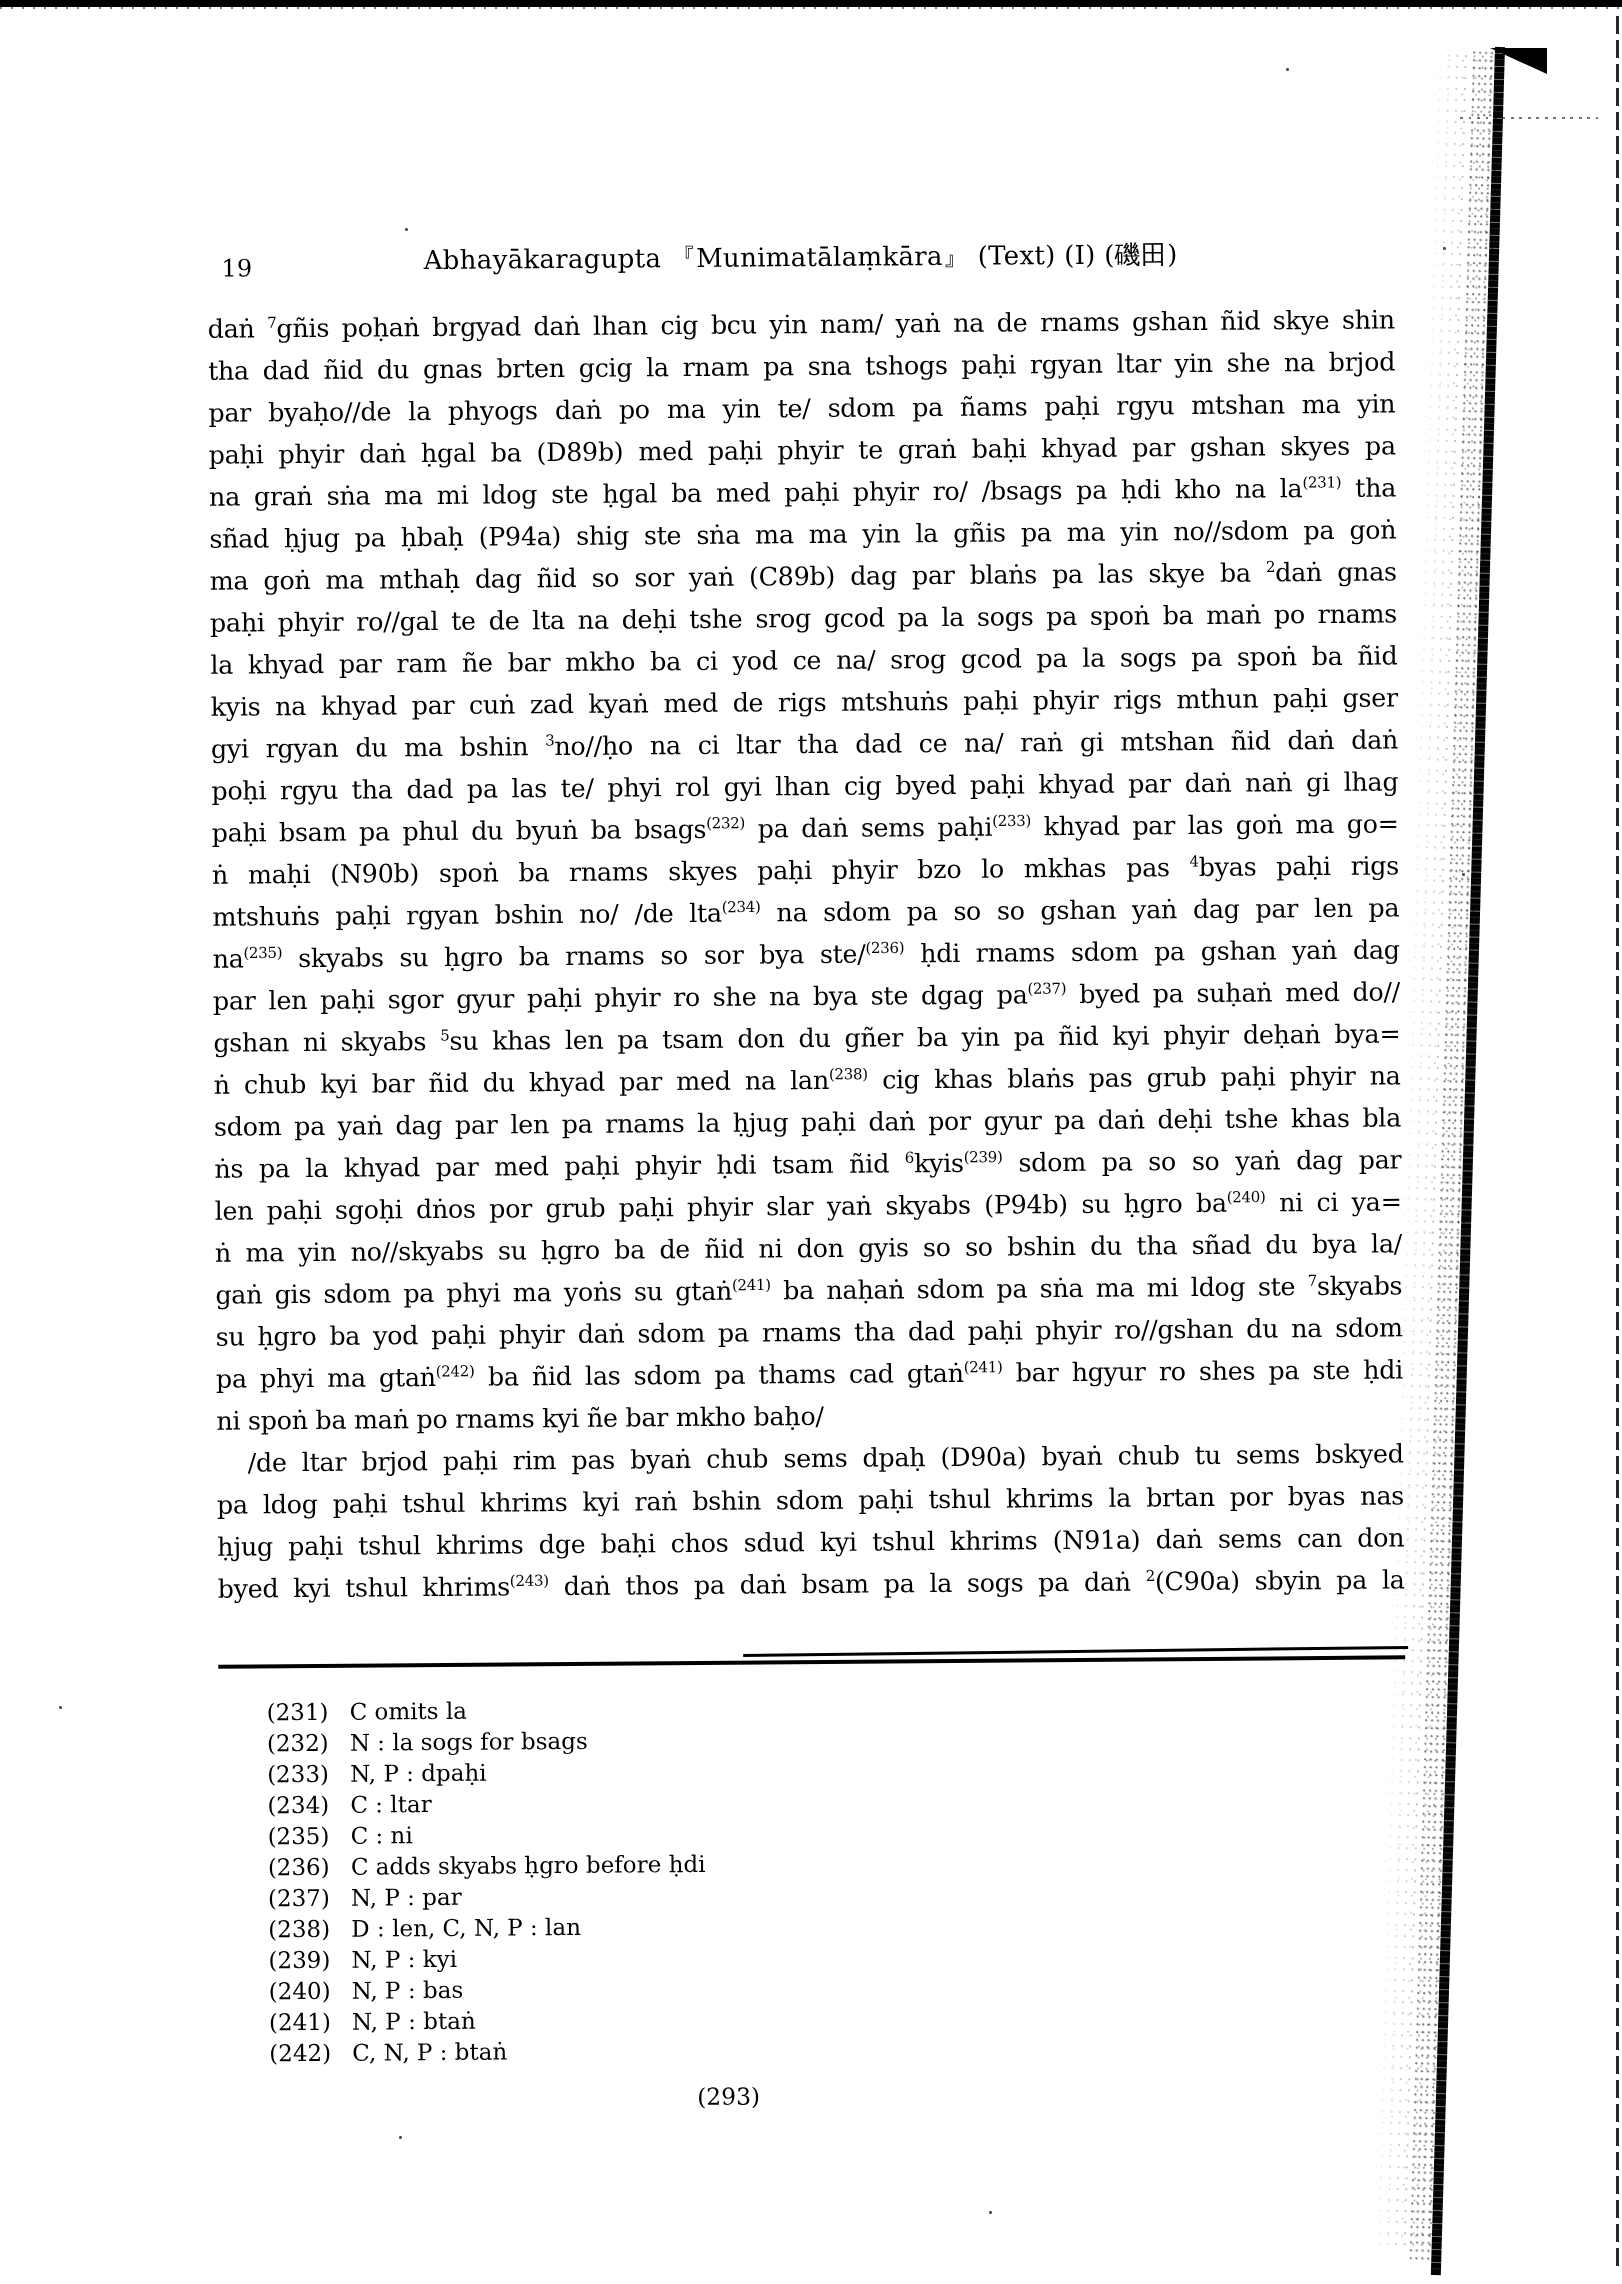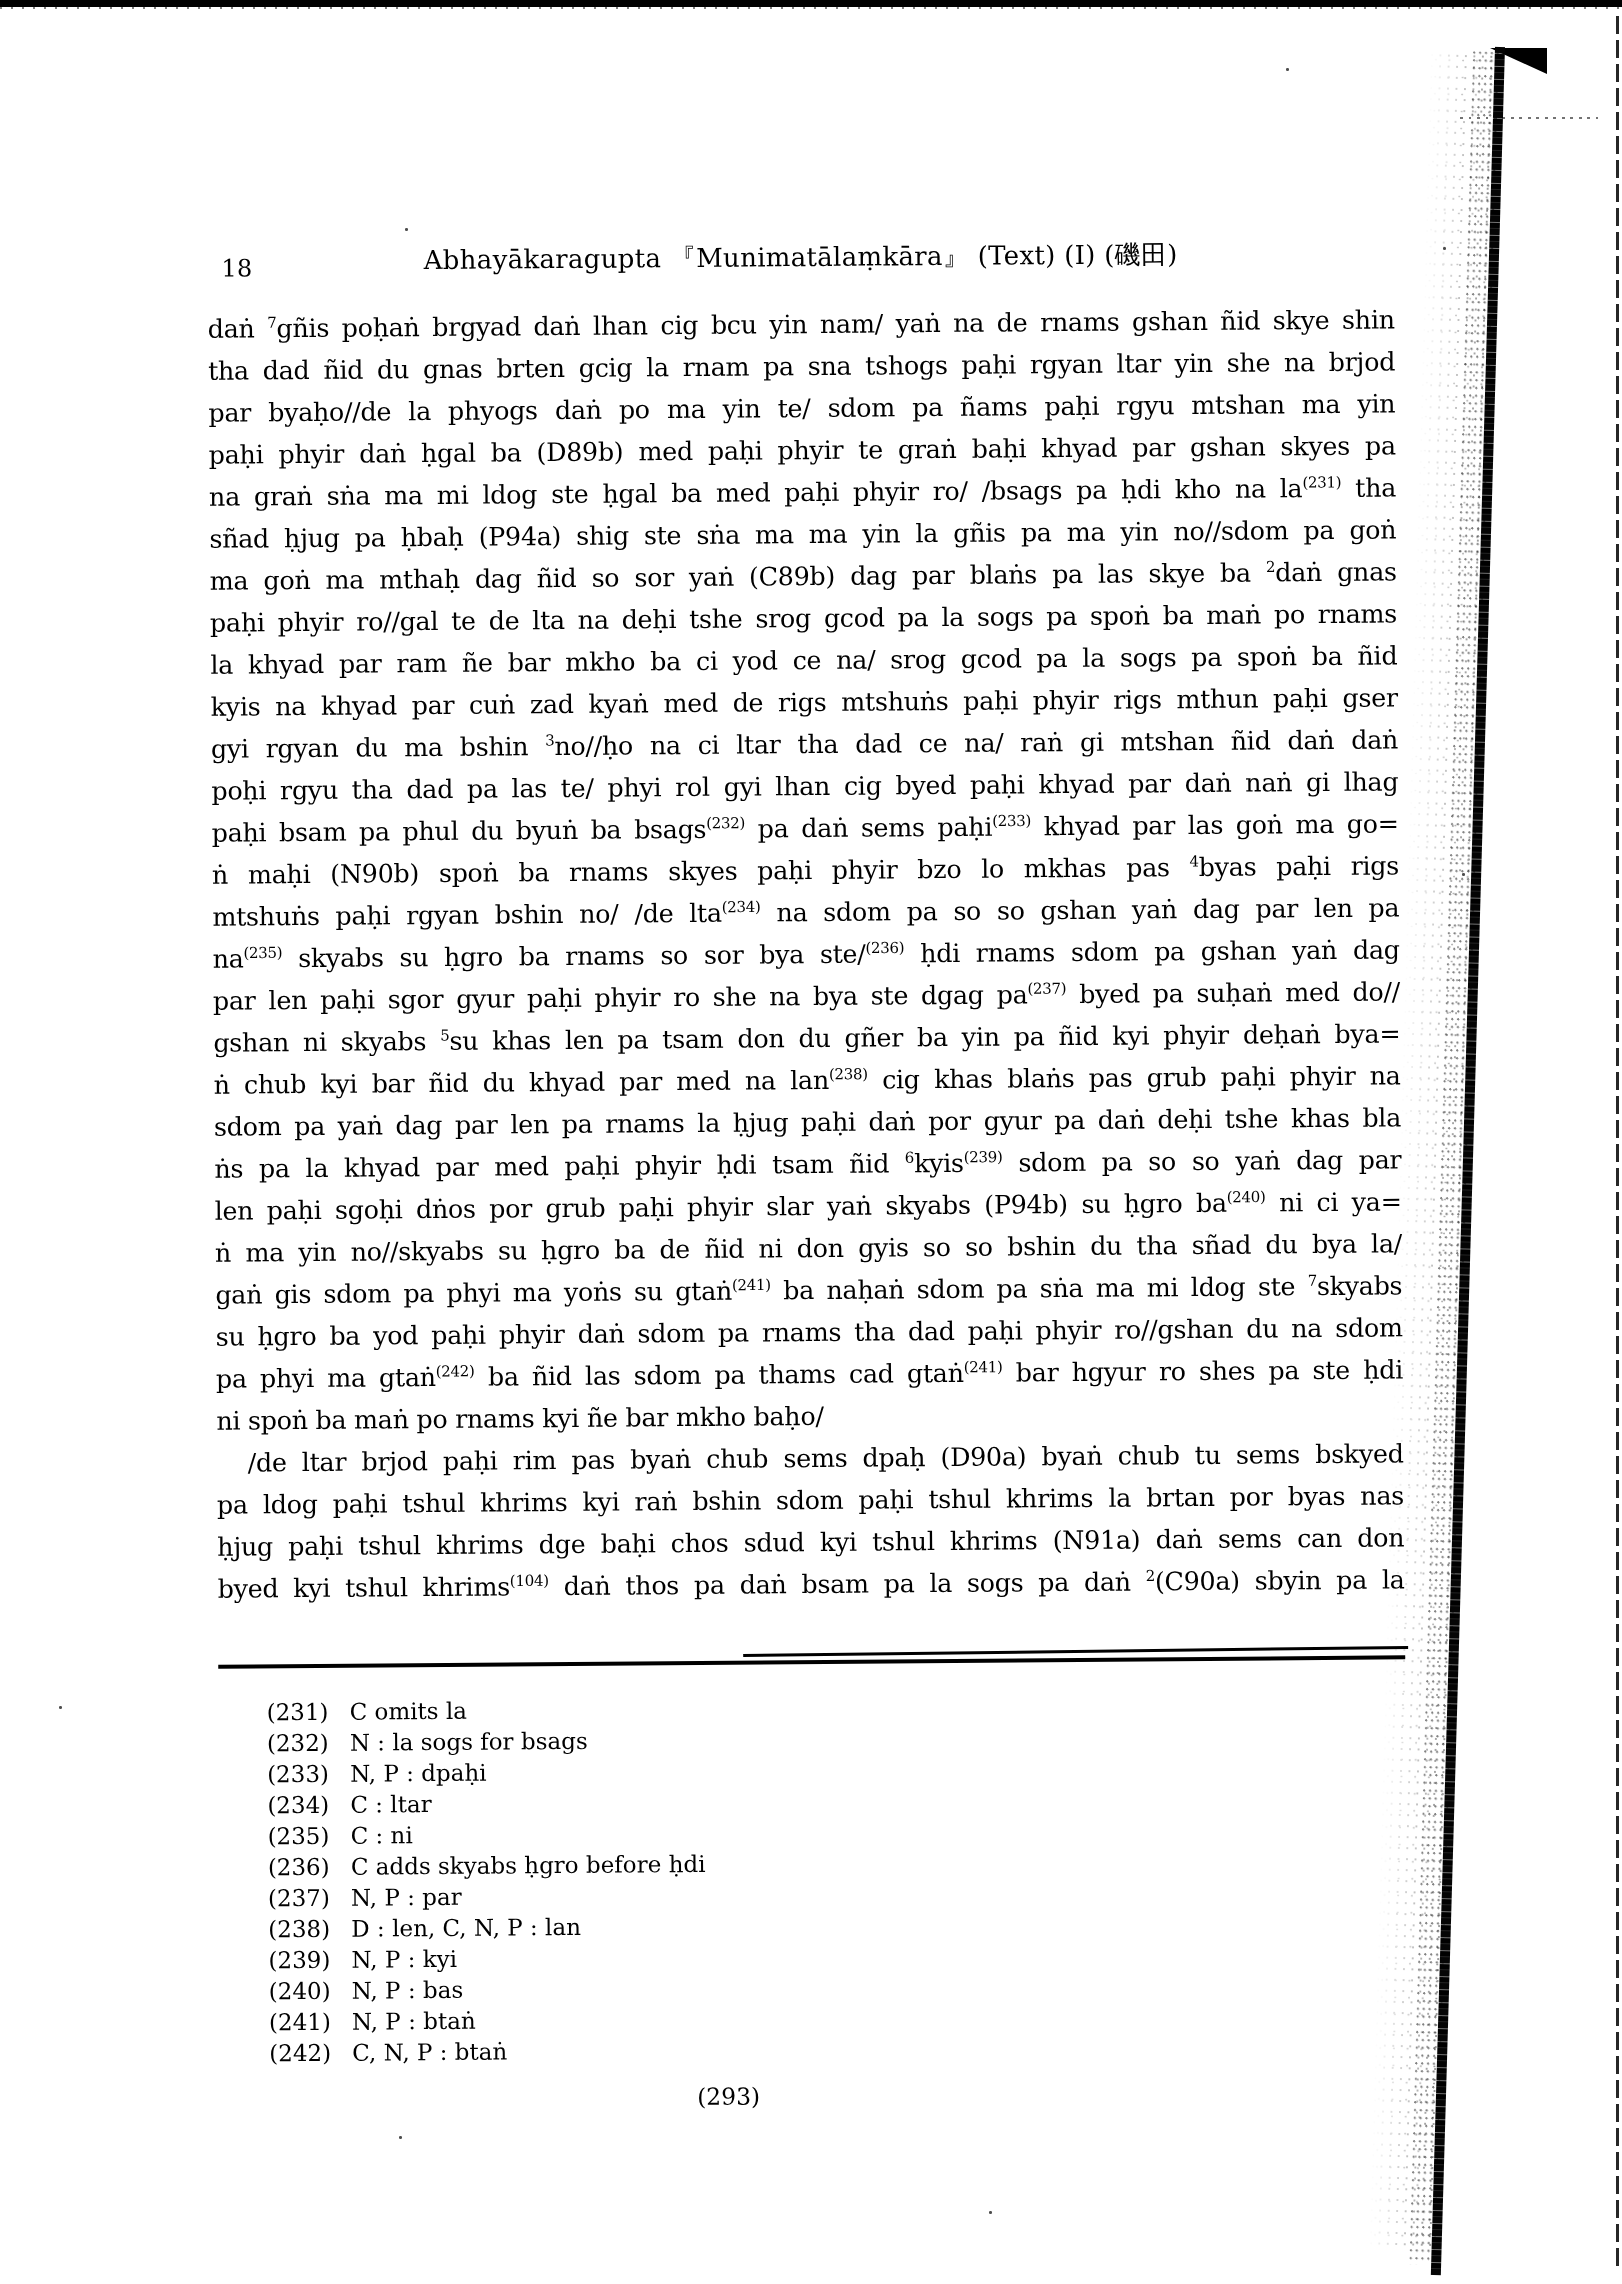--- a/index.html
+++ b/index.html
@@ -81,21 +81,21 @@
   <div class="dot" style="left:1286px;top:68px;"></div>
   <div class="dot" style="left:405px;top:228px;"></div>
   <div class="dot" style="left:1443px;top:247px;"></div>
   <div class="dot" style="left:399px;top:2136px;"></div>
   <div class="dot" style="left:989px;top:2211px;"></div>
   <div class="dot" style="left:59px;top:1706px;"></div>
   <div class="dot" style="left:1462px;top:873px;"></div>
 
   <div class="content">
     <div class="header">
-      <span class="page-num-left">18</span>
+      <span class="page-num-left">19</span>
       <div class="running-title">Abhayākaragupta 『Munimatālaṃkāra』 (Text) (I) (磯田)</div>
     </div>
 
     <div class="body-text">
         <div class="line">daṅ <sup>7</sup>gñis poḥaṅ brgyad daṅ lhan cig bcu yin nam/ yaṅ na de rnams gshan ñid skye shin</div>
         <div class="line">tha dad ñid du gnas brten gcig la rnam pa sna tshogs paḥi rgyan ltar yin she na brjod</div>
         <div class="line">par byaḥo//de la phyogs daṅ po ma yin te/ sdom pa ñams paḥi rgyu mtshan ma yin</div>
         <div class="line">paḥi phyir daṅ ḥgal ba (D89b) med paḥi phyir te graṅ baḥi khyad par gshan skyes pa</div>
         <div class="line">na graṅ sṅa ma mi ldog ste ḥgal ba med paḥi phyir ro/ /bsags pa ḥdi kho na la<sup>(231)</sup> tha</div>
         <div class="line">sñad ḥjug pa ḥbaḥ (P94a) shig ste sṅa ma ma yin la gñis pa ma yin no//sdom pa goṅ</div>
@@ -116,21 +116,21 @@
         <div class="line">ṅs pa la khyad par med paḥi phyir ḥdi tsam ñid <sup>6</sup>kyis<sup>(239)</sup> sdom pa so so yaṅ dag par</div>
         <div class="line">len paḥi sgoḥi dṅos por grub paḥi phyir slar yaṅ skyabs (P94b) su ḥgro ba<sup>(240)</sup> ni ci ya=</div>
         <div class="line">ṅ ma yin no//skyabs su ḥgro ba de ñid ni don gyis so so bshin du tha sñad du bya la/</div>
         <div class="line">gaṅ gis sdom pa phyi ma yoṅs su gtaṅ<sup>(241)</sup> ba naḥaṅ sdom pa sṅa ma mi ldog ste <sup>7</sup>skyabs</div>
         <div class="line">su ḥgro ba yod paḥi phyir daṅ sdom pa rnams tha dad paḥi phyir ro//gshan du na sdom</div>
         <div class="line">pa phyi ma gtaṅ<sup>(242)</sup> ba ñid las sdom pa thams cad gtaṅ<sup>(241)</sup> bar hgyur ro shes pa ste ḥdi</div>
         <div class="line lastline">ni spoṅ ba maṅ po rnams kyi ñe bar mkho baḥo/</div>
         <div class="line indent">/de ltar brjod paḥi rim pas byaṅ chub sems dpaḥ (D90a) byaṅ chub tu sems bskyed</div>
         <div class="line">pa ldog paḥi tshul khrims kyi raṅ bshin sdom paḥi tshul khrims la brtan por byas nas</div>
         <div class="line">ḥjug paḥi tshul khrims dge baḥi chos sdud kyi tshul khrims (N91a) daṅ sems can don</div>
-        <div class="line">byed kyi tshul khrims<sup>(104)</sup> daṅ thos pa daṅ bsam pa la sogs pa daṅ <sup>2</sup>(C90a) sbyin pa la</div>
+        <div class="line">byed kyi tshul khrims<sup>(243)</sup> daṅ thos pa daṅ bsam pa la sogs pa daṅ <sup>2</sup>(C90a) sbyin pa la</div>
       </div>
 
     <div class="footrule"></div>
 
     <div class="footnotes">
         <div class="fn-row">
           <span class="fn-num">(231)</span>
           <span class="fn-text">C omits la</span>
         </div>
         <div class="fn-row">

